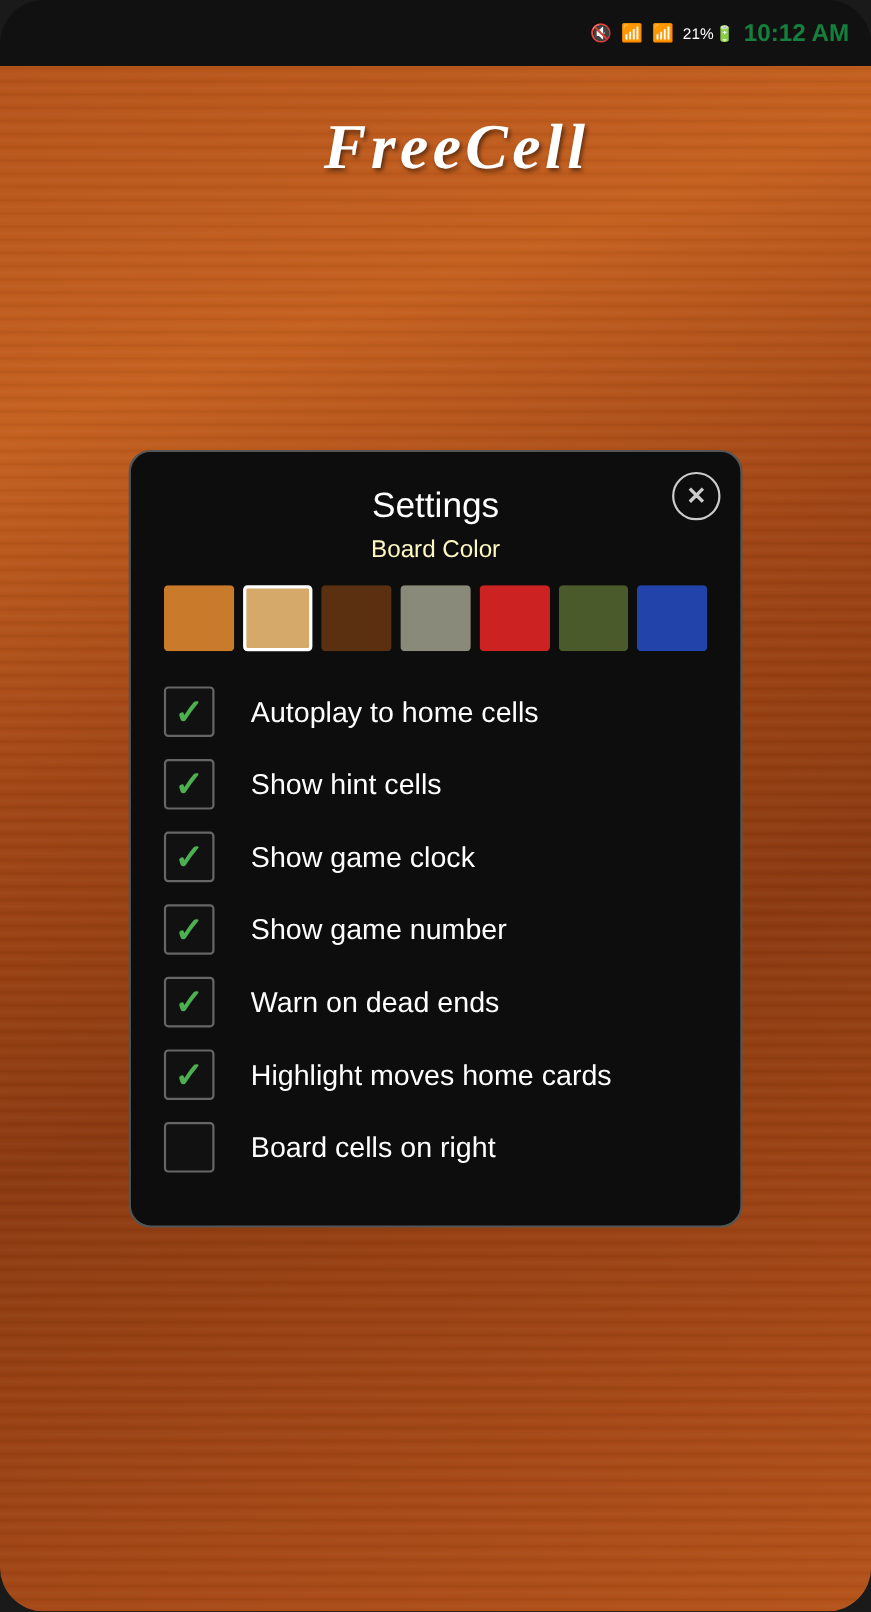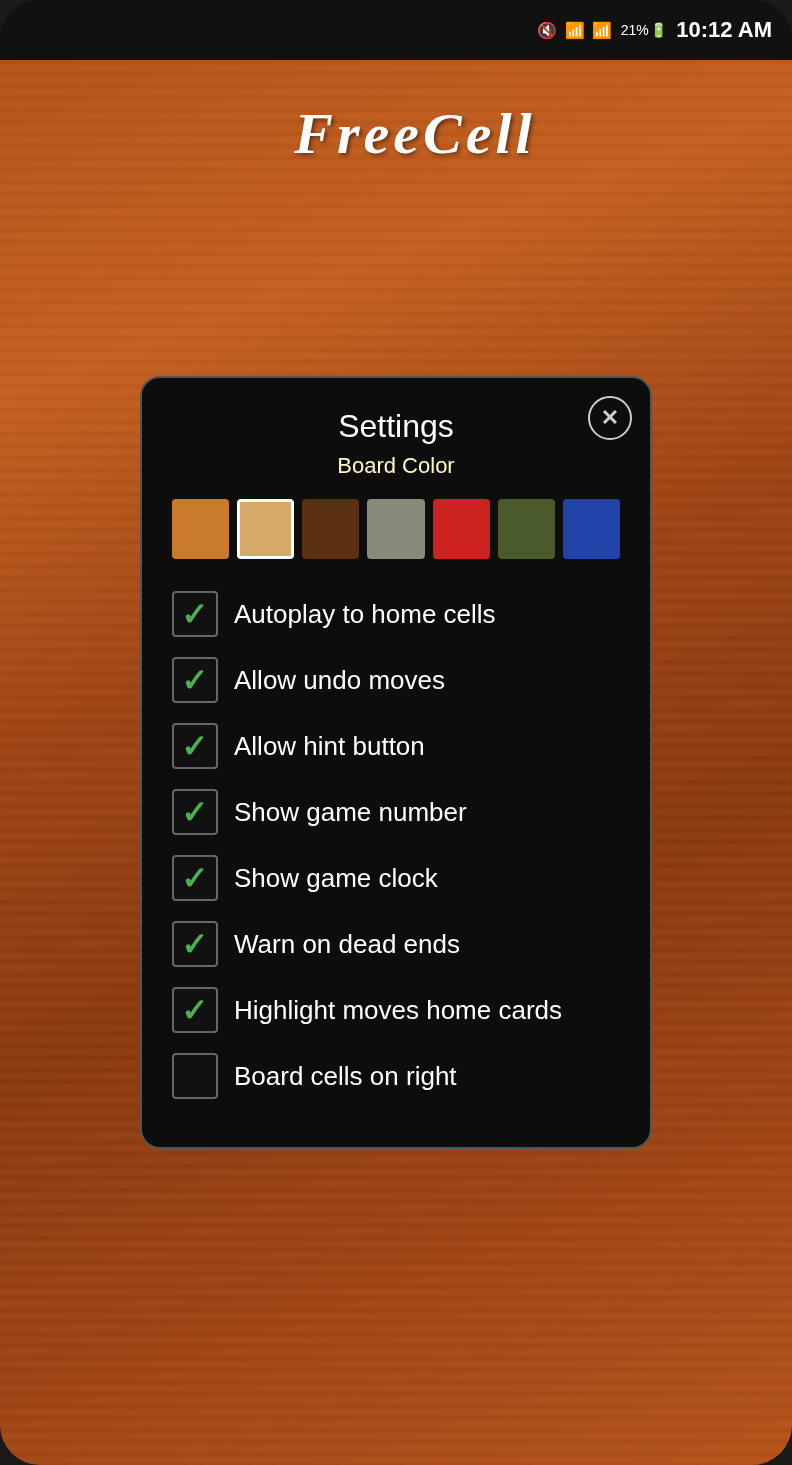--- a/index.html
+++ b/index.html
@@ -39,21 +39,21 @@
       z-index: 10;
     }
 
     .status-icons {
       display: flex;
       align-items: center;
       gap: 8px;
     }
 
     .status-time {
-      color: #ffffff;
+      color: #15803d;
       font-size: 22px;
       font-weight: bold;
       text-align: right;
     }
 
     .status-icon {
       color: white;
       font-size: 16px;
     }
 
@@ -108,21 +108,21 @@
     .modal-overlay {
       position: absolute;
       top: 0; left: 0; right: 0; bottom: 0;
       display: flex;
       align-items: center;
       justify-content: center;
       z-index: 5;
     }
 
     .settings-dialog {
-      width: 512px;
+      width: 558px;
       background: #0d0d0d;
       border-radius: 20px;
       border: 2px solid #555;
       padding: 30px 30px 40px 30px;
       position: relative;
     }
 
     .dialog-title {
       color: white;
       font-size: 32px;
@@ -177,21 +177,21 @@
 
     .settings-list {
       display: flex;
       flex-direction: column;
       gap: 4px;
     }
 
     .setting-item {
       display: flex;
       align-items: center;
-      gap: 16px;
+      gap: 33px;
       padding: 8px 0;
       cursor: pointer;
     }
 
     .checkbox {
       width: 46px;
       height: 46px;
       border: 2px solid #666;
       border-radius: 4px;
       background: #111;
@@ -273,38 +273,34 @@
           <div class="swatch" style="background:#2244aa;"></div>
         </div>
 
         <div class="settings-list">
 
           <div class="setting-item">
             <div class="checkbox checked"></div>
             <span class="setting-label">Autoplay to home cells</span>
           </div>
 
-          <div class="setting-item">
-            <div class="checkbox checked"></div>
-            <span class="setting-label">Allow undo moves</span>
-          </div>
-
-          <div class="setting-item">
-            <div class="checkbox checked"></div>
-            <span class="setting-label">Allow hint button</span>
+
+          <div class="setting-item">
+            <div class="checkbox checked"></div>
+            <span class="setting-label">Show hint cells</span>
+          </div>
+
+          <div class="setting-item">
+            <div class="checkbox checked"></div>
+            <span class="setting-label">Show game clock</span>
           </div>
 
           <div class="setting-item">
             <div class="checkbox checked"></div>
             <span class="setting-label">Show game number</span>
-          </div>
-
-          <div class="setting-item">
-            <div class="checkbox checked"></div>
-            <span class="setting-label">Show game clock</span>
           </div>
 
           <div class="setting-item">
             <div class="checkbox checked"></div>
             <span class="setting-label">Warn on dead ends</span>
           </div>
 
           <div class="setting-item">
             <div class="checkbox checked"></div>
             <span class="setting-label">Highlight moves home cards</span>

